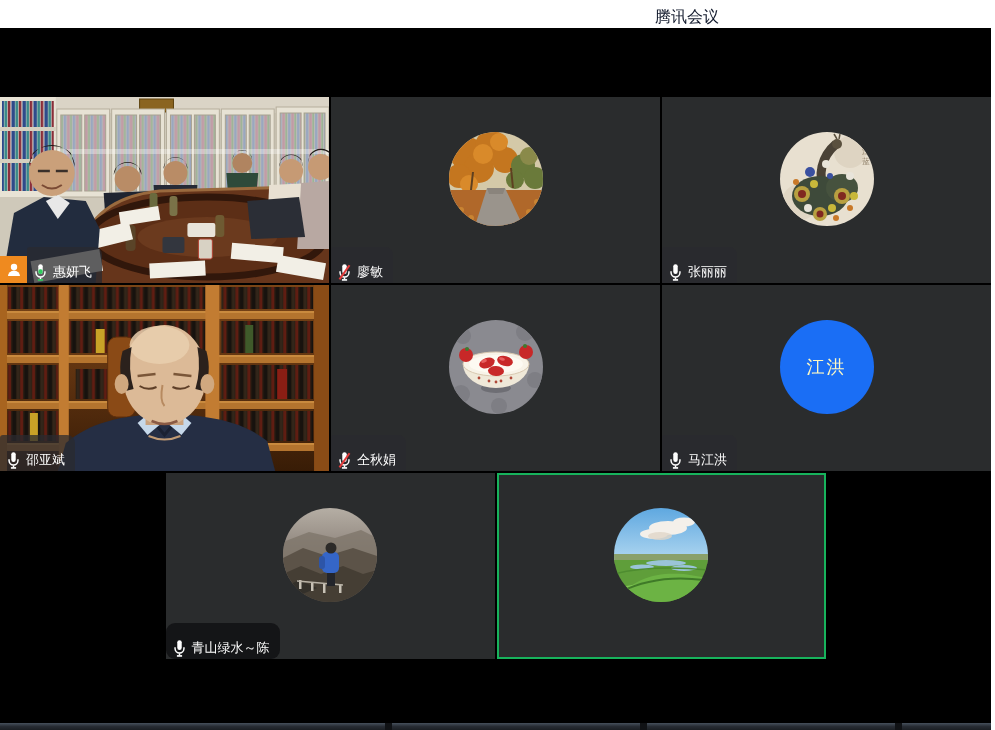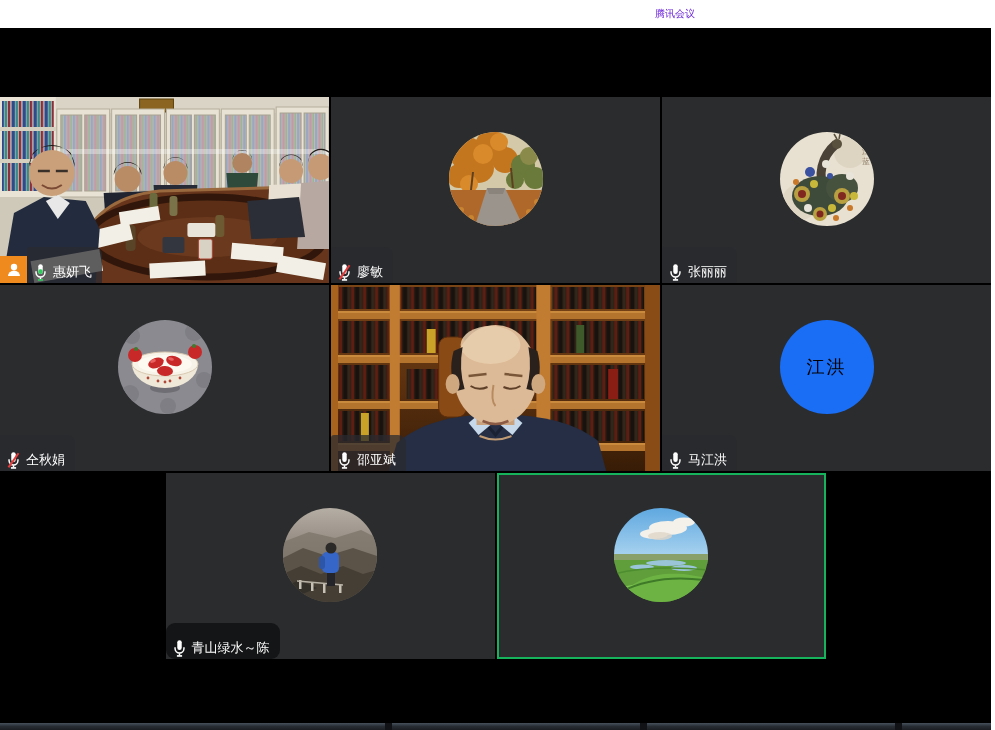--- a/index.html
+++ b/index.html
@@ -2,34 +2,34 @@
 <html><head>
 <meta charset="utf-8">
 <style>
   html,body{margin:0;padding:0;}
   body{
     width:995px;height:730px;position:relative;overflow:hidden;
     background:#ffffff;
     font-family:"Liberation Sans","DejaVu Sans",sans-serif;
   }
   .titlebar{position:absolute;top:0;left:0;width:995px;height:28px;background:#ffffff;}
-  .title{position:absolute;left:655px;top:7px;font-size:10px;color:#6d28d9;}
+  .title{position:absolute;left:655px;top:7px;font-size:16px;color:#0f172a;}
   .window{position:absolute;top:28px;left:0;width:991px;height:702px;background:#000;}
   .grid{position:absolute;top:69px;left:0;width:991px;}
   .row{display:flex;gap:2px;justify-content:center;margin-bottom:2px;}
   .tile{width:329px;height:186px;background:#2a2c2d;position:relative;overflow:hidden;flex:0 0 auto;}
   .tile > svg.vid{position:absolute;inset:0;width:100%;height:100%;display:block;}
   .tile.active::after{content:"";position:absolute;inset:0;border:2px solid #17b35c;pointer-events:none;z-index:6;}
   .avatar{position:absolute;left:50%;top:35px;transform:translateX(-50%);
     width:94px;height:94px;border-radius:50%;overflow:hidden;}
   .avatar svg{display:block;width:94px;height:94px;}
   .initials{position:absolute;left:50%;top:35px;transform:translateX(-50%);
     width:94px;height:94px;border-radius:50%;background:#1a6ef5;
     display:flex;align-items:center;justify-content:center;
-    color:#000000;font-size:18px;letter-spacing:2px;}
+    color:#fef9c3;font-size:18px;letter-spacing:2px;}
   .label{position:absolute;left:0;bottom:0;height:22px;z-index:4;
     display:flex;align-items:center;gap:6px;padding:14px 10px 0 7px;
     background:rgba(42,42,47,.74);border-radius:3px 8px 0 0;
     color:#fff;font-size:13px;white-space:nowrap;}
   .label.dark{background:rgba(16,16,18,.82);border-radius:9px;}
   .label.shift{left:27px;}
   .presence{position:absolute;left:0;bottom:0;width:27px;height:27px;background:#ef8a1f;z-index:4;
     display:flex;align-items:center;justify-content:center;}
   .mic{display:block;}
   .taskbar{position:absolute;left:0;bottom:0;width:991px;height:7px;
@@ -263,69 +263,20 @@
             <line x1="4.2" y1="18" x2="9.8" y2="18" stroke="#fff" stroke-width="1.8"></line>
           </svg>
           <span>张丽丽</span>
         </div>
       </div>
     </div>
 
     <div class="row">
 
       <div class="tile">
-        <div class="avatar">
-          <svg viewBox="0 0 94 94">
-            <rect width="94" height="94" fill="#8a8a90"></rect>
-            <g fill="#7e7e84">
-              <circle cx="14" cy="16" r="8"></circle>
-                <circle cx="76" cy="12" r="9"></circle>
-                <circle cx="86" cy="60" r="8"></circle>
-              <circle cx="12" cy="74" r="9"></circle>
-                <circle cx="50" cy="86" r="8"></circle>
-            </g>
-            <ellipse cx="47" cy="68" rx="15" ry="5" fill="#6e6e74"></ellipse>
-            <path d="M14,44 a33,24 0 0 0 66,0 Z" fill="#efe8d8"></path>
-            <ellipse cx="47" cy="44" rx="33" ry="12" fill="#f8f3e8" stroke="#d8c8b0"></ellipse>
-            <ellipse cx="47" cy="44" rx="27" ry="9" fill="#fdfaf2"></ellipse>
-            <g fill="#c82828">
-              <ellipse cx="38" cy="43" rx="8" ry="5" transform="rotate(-20 38 43)"></ellipse>
-              <ellipse cx="56" cy="41" rx="8" ry="5" transform="rotate(15 56 41)"></ellipse>
-              <ellipse cx="47" cy="51" rx="8" ry="5" transform="rotate(3 47 51)"></ellipse>
-              <circle cx="17" cy="35" r="7"></circle>
-              <circle cx="77" cy="32" r="7"></circle>
-            </g>
-            <g fill="#e86060">
-              <ellipse cx="35" cy="41" rx="3" ry="1.6" transform="rotate(-20 35 41)"></ellipse>
-              <ellipse cx="53" cy="39" rx="3" ry="1.6" transform="rotate(15 53 39)"></ellipse>
-            </g>
-            <circle cx="18" cy="29" r="2" fill="#3f7a30"></circle>
-            <circle cx="76" cy="26" r="2" fill="#3f7a30"></circle>
-            <g fill="#b04838">
-              <circle cx="30" cy="58" r="1.4"></circle>
-                <circle cx="40" cy="61" r="1.4"></circle>
-                <circle cx="52" cy="61" r="1.4"></circle>
-              <circle cx="62" cy="58" r="1.4"></circle>
-                <circle cx="47" cy="62" r="1.4"></circle>
-            </g>
-          </svg>
-        </div>
-        <div class="label">
-          <svg class="mic" width="13" height="19" viewBox="0 0 14 20">
-            <rect x="4.6" y="1" width="4.8" height="10.6" rx="2.4" fill="#fff"></rect>
-            <path d="M2.2 8.6 v1.4 a4.8 4.8 0 0 0 9.6 0 V8.6" fill="none" stroke="#fff" stroke-width="1.6"></path>
-            <line x1="7" y1="15.2" x2="7" y2="17.4" stroke="#fff" stroke-width="1.6"></line>
-            <line x1="4.2" y1="18" x2="9.8" y2="18" stroke="#fff" stroke-width="1.8"></line>
-            <line x1="1.6" y1="17.4" x2="12.4" y2="2.2" stroke="#e23b3b" stroke-width="2.2"></line>
-          </svg>
-          <span>仝秋娟</span>
-        </div>
-      </div>
-
-      <div class="tile">
         <svg class="vid" viewBox="0 0 330 186" preserveAspectRatio="none">
           <defs>
             <pattern id="bk3" width="12" height="40" patternUnits="userSpaceOnUse">
               <rect width="12" height="40" fill="#241a10"></rect>
               <rect x="0.6" width="3.4" height="40" fill="#17120e"></rect>
               <rect x="4.6" width="3" height="40" fill="#33261a"></rect>
               <rect x="8.2" width="3" height="40" fill="#601d12"></rect>
             </pattern>
             <linearGradient id="wood" x1="0" y1="0" x2="0" y2="1">
               <stop offset="0" stop-color="#7a4516"></stop>
@@ -394,20 +345,69 @@
             <rect x="4.6" y="1" width="4.8" height="10.6" rx="2.4" fill="#fff"></rect>
             <path d="M2.2 8.6 v1.4 a4.8 4.8 0 0 0 9.6 0 V8.6" fill="none" stroke="#fff" stroke-width="1.6"></path>
             <line x1="7" y1="15.2" x2="7" y2="17.4" stroke="#fff" stroke-width="1.6"></line>
             <line x1="4.2" y1="18" x2="9.8" y2="18" stroke="#fff" stroke-width="1.8"></line>
           </svg>
           <span>邵亚斌</span>
         </div>
       </div>
 
       <div class="tile">
+        <div class="avatar">
+          <svg viewBox="0 0 94 94">
+            <rect width="94" height="94" fill="#8a8a90"></rect>
+            <g fill="#7e7e84">
+              <circle cx="14" cy="16" r="8"></circle>
+                <circle cx="76" cy="12" r="9"></circle>
+                <circle cx="86" cy="60" r="8"></circle>
+              <circle cx="12" cy="74" r="9"></circle>
+                <circle cx="50" cy="86" r="8"></circle>
+            </g>
+            <ellipse cx="47" cy="68" rx="15" ry="5" fill="#6e6e74"></ellipse>
+            <path d="M14,44 a33,24 0 0 0 66,0 Z" fill="#efe8d8"></path>
+            <ellipse cx="47" cy="44" rx="33" ry="12" fill="#f8f3e8" stroke="#d8c8b0"></ellipse>
+            <ellipse cx="47" cy="44" rx="27" ry="9" fill="#fdfaf2"></ellipse>
+            <g fill="#c82828">
+              <ellipse cx="38" cy="43" rx="8" ry="5" transform="rotate(-20 38 43)"></ellipse>
+              <ellipse cx="56" cy="41" rx="8" ry="5" transform="rotate(15 56 41)"></ellipse>
+              <ellipse cx="47" cy="51" rx="8" ry="5" transform="rotate(3 47 51)"></ellipse>
+              <circle cx="17" cy="35" r="7"></circle>
+              <circle cx="77" cy="32" r="7"></circle>
+            </g>
+            <g fill="#e86060">
+              <ellipse cx="35" cy="41" rx="3" ry="1.6" transform="rotate(-20 35 41)"></ellipse>
+              <ellipse cx="53" cy="39" rx="3" ry="1.6" transform="rotate(15 53 39)"></ellipse>
+            </g>
+            <circle cx="18" cy="29" r="2" fill="#3f7a30"></circle>
+            <circle cx="76" cy="26" r="2" fill="#3f7a30"></circle>
+            <g fill="#b04838">
+              <circle cx="30" cy="58" r="1.4"></circle>
+                <circle cx="40" cy="61" r="1.4"></circle>
+                <circle cx="52" cy="61" r="1.4"></circle>
+              <circle cx="62" cy="58" r="1.4"></circle>
+                <circle cx="47" cy="62" r="1.4"></circle>
+            </g>
+          </svg>
+        </div>
+        <div class="label">
+          <svg class="mic" width="13" height="19" viewBox="0 0 14 20">
+            <rect x="4.6" y="1" width="4.8" height="10.6" rx="2.4" fill="#fff"></rect>
+            <path d="M2.2 8.6 v1.4 a4.8 4.8 0 0 0 9.6 0 V8.6" fill="none" stroke="#fff" stroke-width="1.6"></path>
+            <line x1="7" y1="15.2" x2="7" y2="17.4" stroke="#fff" stroke-width="1.6"></line>
+            <line x1="4.2" y1="18" x2="9.8" y2="18" stroke="#fff" stroke-width="1.8"></line>
+            <line x1="1.6" y1="17.4" x2="12.4" y2="2.2" stroke="#e23b3b" stroke-width="2.2"></line>
+          </svg>
+          <span>仝秋娟</span>
+        </div>
+      </div>
+
+      <div class="tile">
         <div class="initials">
           <span>江洪</span>
         </div>
         <div class="label">
           <svg class="mic" width="13" height="19" viewBox="0 0 14 20">
             <rect x="4.6" y="1" width="4.8" height="10.6" rx="2.4" fill="#fff"></rect>
             <path d="M2.2 8.6 v1.4 a4.8 4.8 0 0 0 9.6 0 V8.6" fill="none" stroke="#fff" stroke-width="1.6"></path>
             <line x1="7" y1="15.2" x2="7" y2="17.4" stroke="#fff" stroke-width="1.6"></line>
             <line x1="4.2" y1="18" x2="9.8" y2="18" stroke="#fff" stroke-width="1.8"></line>
           </svg>

